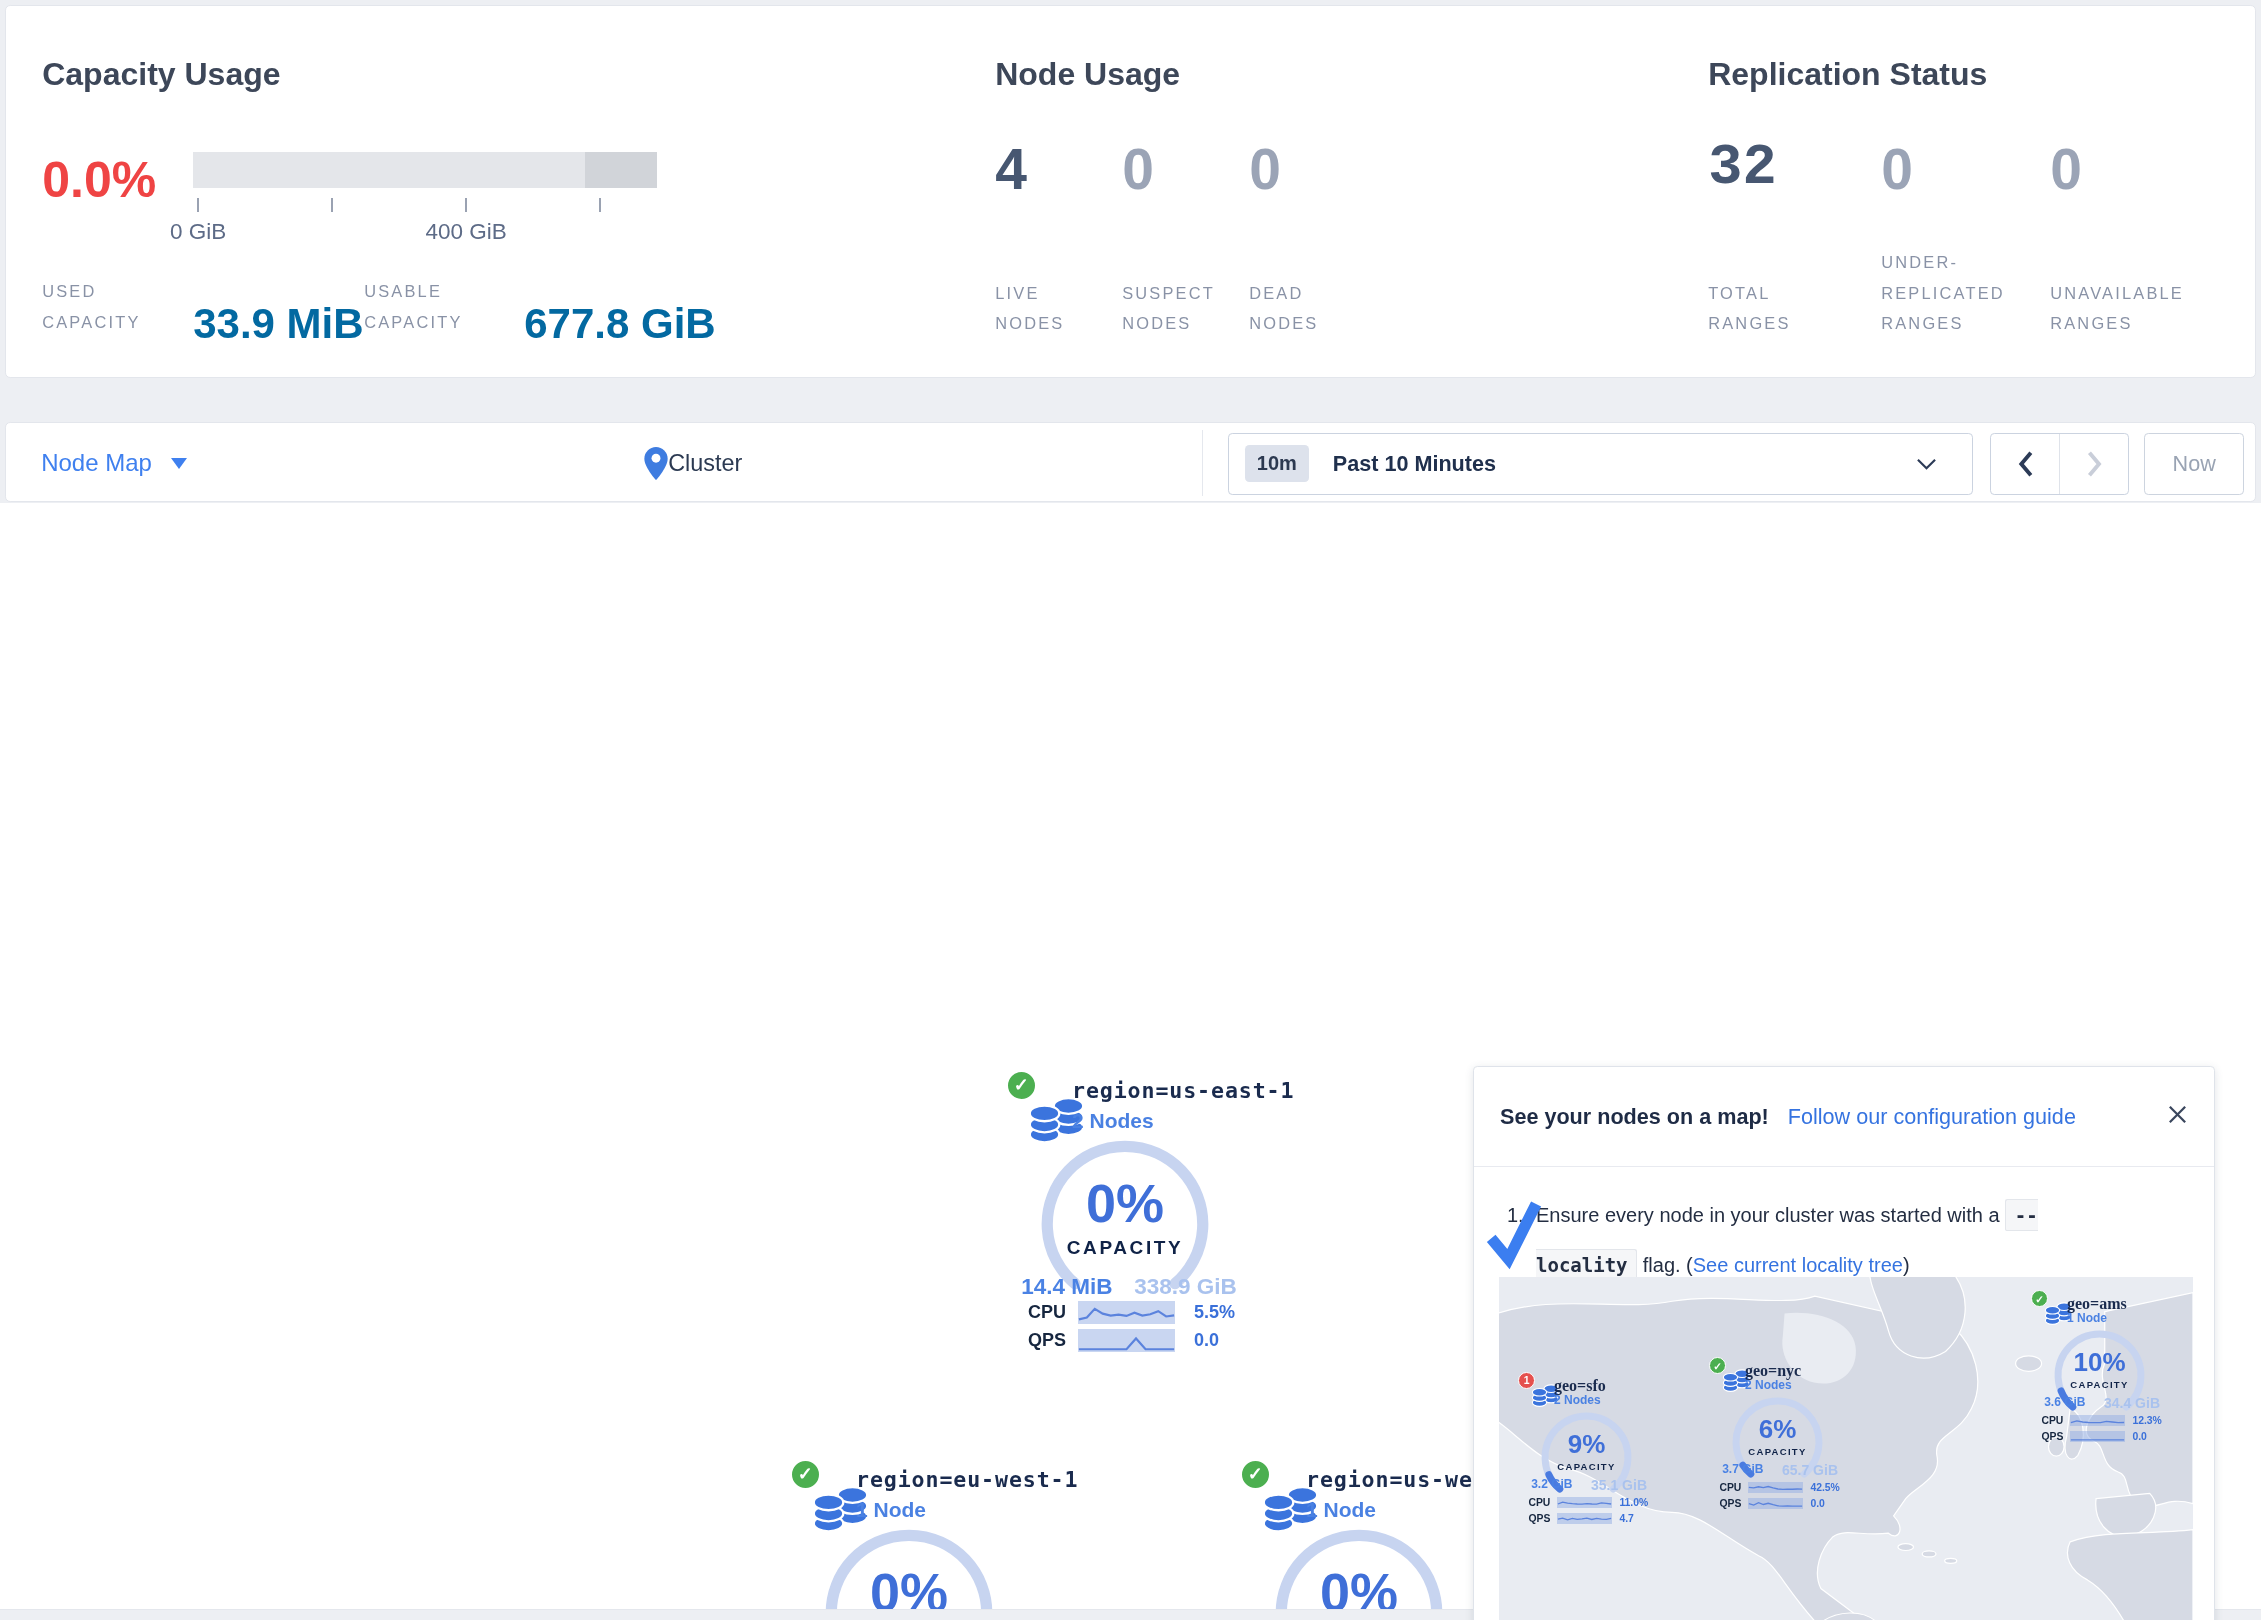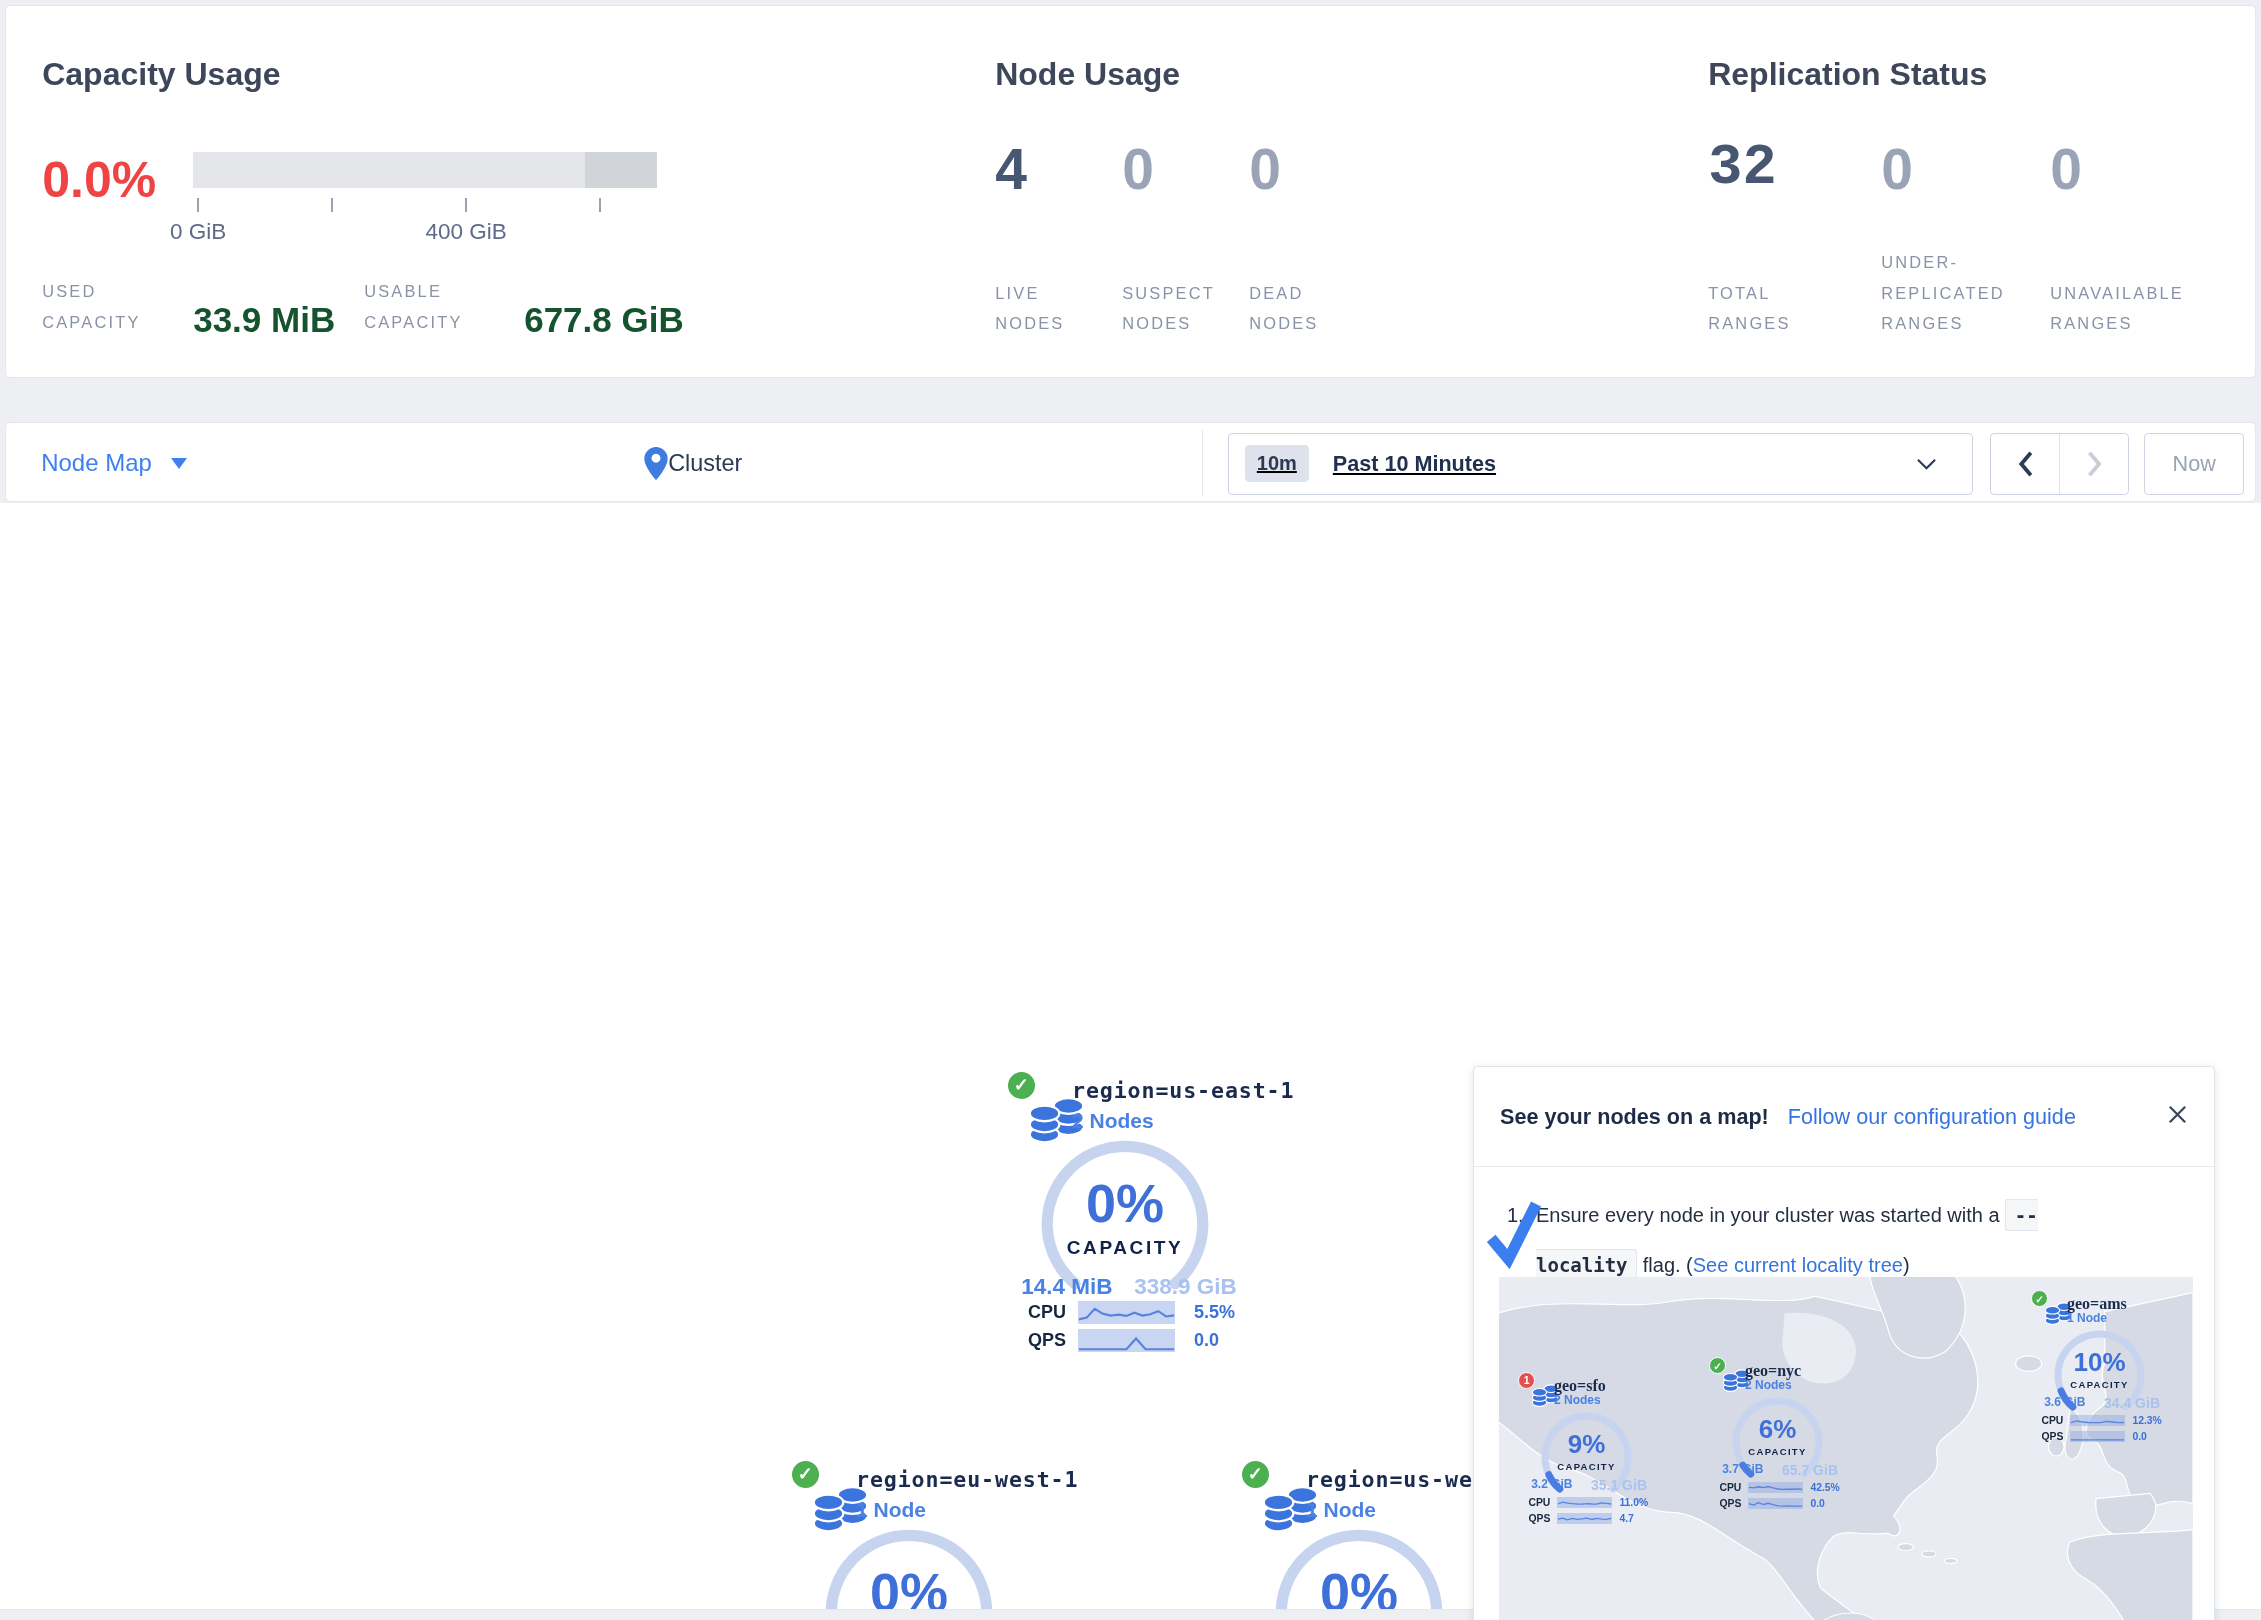--- a/index.html
+++ b/index.html
@@ -19,31 +19,31 @@
   .bigpct { position:absolute; left:36px; top:145px; font-size:50px; font-weight:700; color:#ef4444; }
   .capbar { position:absolute; left:187px; top:146px; width:464px; height:36px; background:#e4e6ea; }
   .capbar .seg { position:absolute; right:0; top:0; width:72px; height:36px; background:#d1d4d9; }
   .tick { position:absolute; top:192px; width:1.7px; height:14px; background:#9aa2b2; }
   .ticklabel { position:absolute; top:213px; font-size:22.5px; color:#5d6b87; transform:translateX(-50%); white-space:nowrap; }
   .statnum { position:absolute; top:130px; width:147px; font-size:57px; font-weight:700; color:#475771; }
   .statnum.dim { color:#9ba4b6; }
   .statlabel { position:absolute; top:249px; height:83px; display:flex; align-items:flex-end;
                font-size:16.4px; letter-spacing:2.2px; color:#8992a6; line-height:1.85; }
   .kvlabel { position:absolute; top:270px; width:147px; font-size:16.4px; letter-spacing:2.2px; color:#8992a6; line-height:1.85; }
-  .kvvalue { position:absolute; top:294px; font-size:35px; font-weight:700; color:#14532d; white-space:nowrap; }
+  .kvvalue { position:absolute; top:294px; font-size:42px; font-weight:700; color:#0369a1; white-space:nowrap; }
 
   
   .nodemap-sel { position:absolute; left:35px; top:19px; height:42px; display:flex; align-items:center; gap:19px; cursor:pointer; }
   .nodemap-sel .lbl { font-size:24px; color:#3f80ef; }
   .tri-down { width:0; height:0; border-left:8.7px solid transparent; border-right:8.7px solid transparent; border-top:11.3px solid #3f80ef; }
   .breadcrumb { position:absolute; left:638px; top:19px; height:42px; display:flex; align-items:center; gap:0; }
   .breadcrumb .lbl { font-size:23.4px; color:#2c3a52; }
   .tb-divider { position:absolute; left:1196px; top:7px; width:0.9px; height:66px; background:#e5e8ee; }
   .timesel { position:absolute; left:1222px; top:9.5px; width:745px; height:62px; border:0.9px solid #cbd3e0; border-radius:4.3px;
-             display:flex; align-items:center; cursor:pointer; background:#fff;text-decoration:underline; }
+             display:flex; align-items:center; cursor:pointer; background:#fff; }
   .timesel .chip { margin-left:15.6px; background:#dde2ec; border-radius:4.3px; padding:7px 12px; font-size:20px; font-weight:700; color:#2c3950; }
   .timesel .lbl { margin-left:24px; font-size:21.6px; font-weight:700; color:#20304d; }
   .timesel .chev { position:absolute; right:35px; }
   .pager { position:absolute; left:1984px; top:9.5px; width:139px; height:62px; border:0.9px solid #cbd3e0; border-radius:4.3px;
            display:flex; background:#fff; }
   .pager .pg { flex:1; display:flex; align-items:center; justify-content:center; cursor:pointer; }
   .pager .pg + .pg { border-left:0.9px solid #dfe3ea; }
   .now-btn { position:absolute; left:2138px; top:9.5px; width:100px; height:62px; border:0.9px solid #cdd4df; border-radius:4.3px;
              display:flex; align-items:center; justify-content:center; font-size:21.6px; color:#99a3b3; background:#fff; cursor:pointer; }
 

